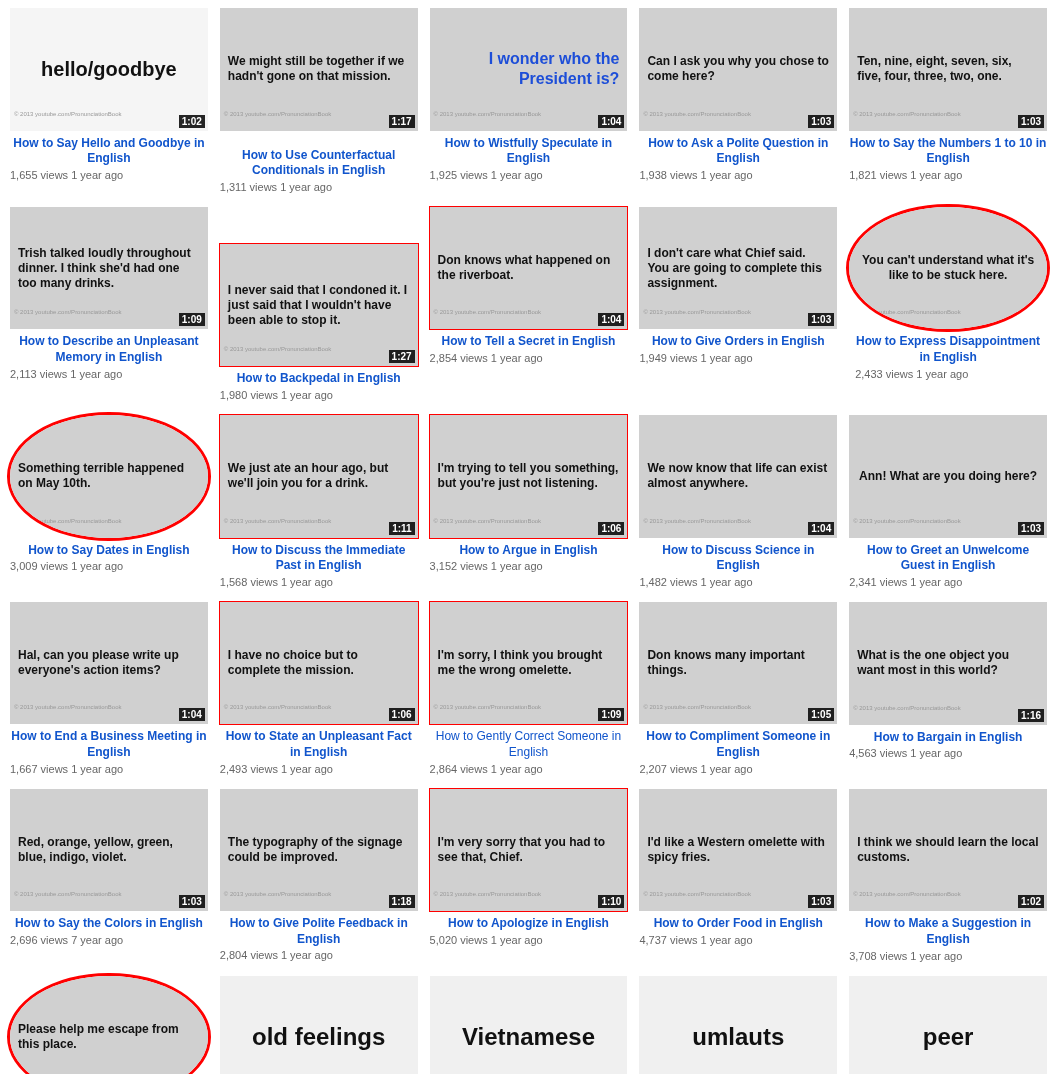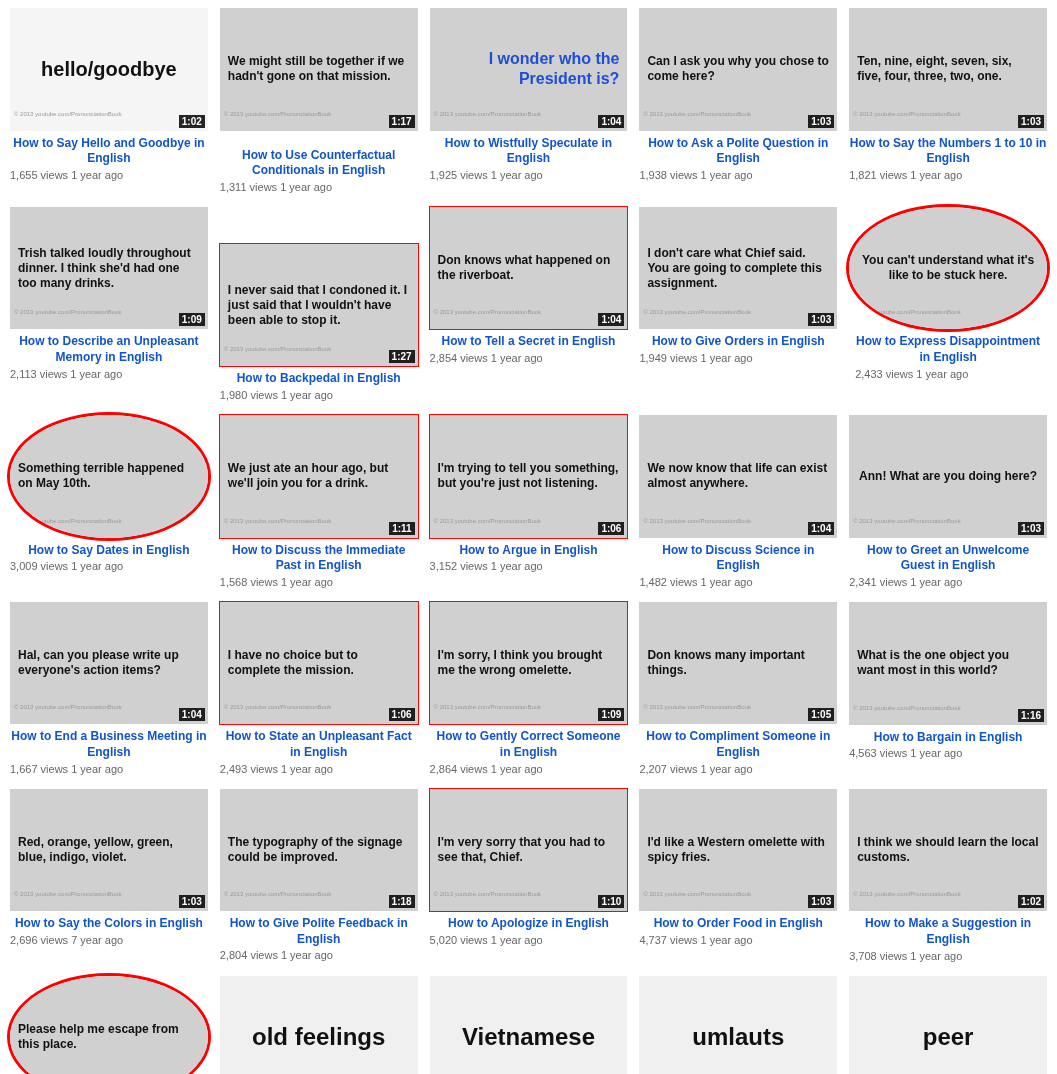--- a/index.html
+++ b/index.html
@@ -254,21 +254,21 @@
     <div class="video-item">
       <div style="position: relative; margin-bottom: 5px; outline: red solid 2.5px; outline-offset: -1px;">
         <div style="width: 100%; padding-top: 62%; position: relative; overflow: hidden;">
           <div style="position: absolute; inset: 0px; display: flex; align-items: center; justify-content: center; padding: 8px; background: rgb(208, 208, 208);">
             <div style="color: rgb(17, 17, 17); line-height: 1.25; text-align: left; font-size: 12px; font-weight: bold;">I'm sorry, I think you brought me the wrong omelette.</div>
             <div style="position: absolute; bottom: 14px; left: 4px; font-size: 6px; color: rgb(153, 153, 153);">© 2013 youtube.com/PronunciationBook</div>
             <div style="position: absolute; bottom: 3px; right: 3px; background: rgba(0, 0, 0, 0.85); color: rgb(255, 255, 255); font-size: 10px; padding: 1px 3px; font-weight: bold;">1:09</div>
           </div>
         </div>
       </div>
-      <div class="video-title" style="color: rgb(17, 85, 204); font-weight: bold; font-size: 12px; line-height: 1.3; margin-bottom: 2px;">How to Gently Correct Someone in English</div>
+      <div class="video-title" style="color: rgb(17, 85, 204); font-weight: normal; font-size: 12px; line-height: 1.3; margin-bottom: 2px;">How to Gently Correct Someone in English</div>
       <div style="font-size: 11px; color: rgb(102, 102, 102);">2,864 views  1 year ago</div>
     </div>
     <div class="video-item">
       <div style="position: relative; margin-bottom: 5px;">
         <div style="width: 100%; padding-top: 62%; position: relative; overflow: hidden;">
           <div style="position: absolute; inset: 0px; display: flex; align-items: center; justify-content: center; padding: 8px; background: rgb(208, 208, 208);">
             <div style="color: rgb(17, 17, 17); line-height: 1.25; text-align: left; font-size: 12px; font-weight: bold;">Don knows many important things.</div>
             <div style="position: absolute; bottom: 14px; left: 4px; font-size: 6px; color: rgb(153, 153, 153);">© 2013 youtube.com/PronunciationBook</div>
             <div style="position: absolute; bottom: 3px; right: 3px; background: rgba(0, 0, 0, 0.85); color: rgb(255, 255, 255); font-size: 10px; padding: 1px 3px; font-weight: bold;">1:05</div>
           </div>

